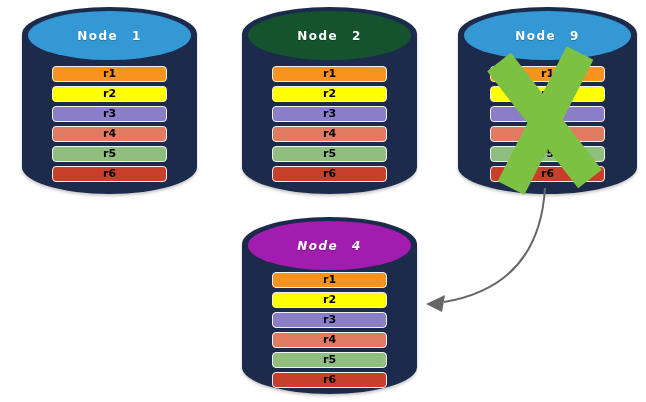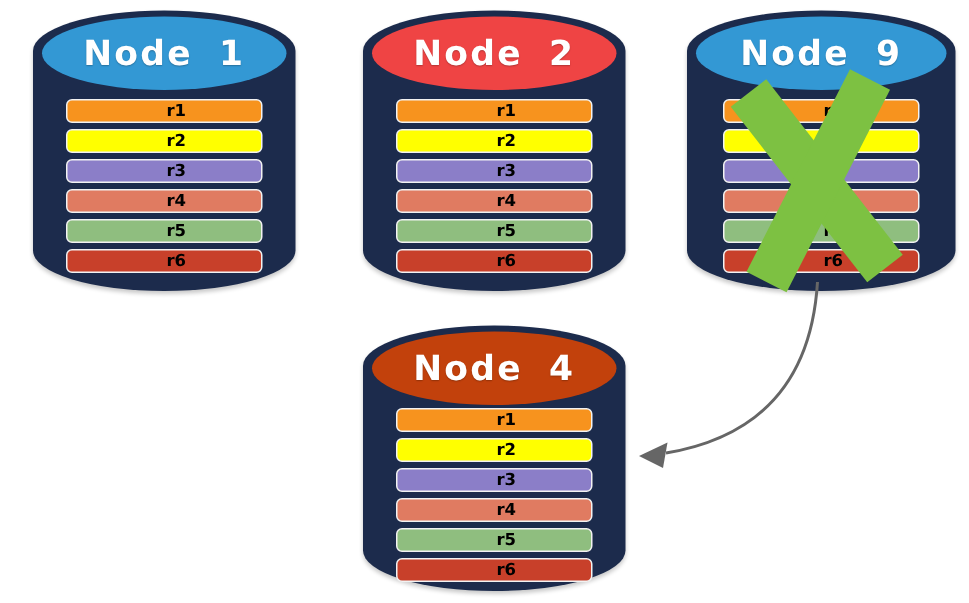--- a/index.html
+++ b/index.html
@@ -33,21 +33,21 @@
     height: 49px;
     background: #3398D4;
     border-radius: 50%;
     display: flex;
     align-items: center;
     justify-content: center;
   }
   .node-title {
     color: #ffffff;
     font-weight: bold;
-    font-size: 23px;
+    font-size: 12px;
     letter-spacing: 1.5px;
     word-spacing: 8px;
     text-shadow: 0 1px 1px rgba(0,0,0,0.25);
   }
   .rows {
     position: absolute;
     top: 59px;
     left: 0;
     right: 0;
     display: flex;
@@ -61,21 +61,20 @@
     height: 14px;
     border-radius: 4px;
     border: 1px solid #f2f2f2;
     display: flex;
     align-items: center;
     justify-content: center;
     font-weight: bold;
     font-size: 11px;
     color: #000000;
     line-height: 14px;
-    padding-left: 16px;
   }
   .overlay {
     position: absolute;
     inset: 0;
     pointer-events: none;
   }
 </style>
 </head>
 <body>
 
@@ -91,21 +90,21 @@
       <div class="row" style="background-color: rgb(255, 255, 0);">r2</div>
       <div class="row" style="background-color: rgb(139, 126, 200);">r3</div>
       <div class="row" style="background-color: rgb(224, 123, 97);">r4</div>
       <div class="row" style="background-color: rgb(143, 190, 127);">r5</div>
       <div class="row" style="background-color: rgb(200, 64, 42);">r6</div>
     </div>
   </div>
 
   <div class="node node-2" style="left:242px; top:7px; width:175px; height:187px;">
     <div class="cyl" style="background-color: rgb(28, 43, 76);"></div>
-    <div class="cyl-top" style="background-color: #ef4444;">
+    <div class="cyl-top" style="background-color: #14532d;">
       <span class="node-title">Node 2</span>
     </div>
     <div class="rows">
       <div class="row" style="background-color: rgb(247, 147, 30);">r1</div>
       <div class="row" style="background-color: rgb(255, 255, 0);">r2</div>
       <div class="row" style="background-color: rgb(139, 126, 200);">r3</div>
       <div class="row" style="background-color: rgb(224, 123, 97);">r4</div>
       <div class="row" style="background-color: rgb(143, 190, 127);">r5</div>
       <div class="row" style="background-color: rgb(200, 64, 42);">r6</div>
     </div>
@@ -121,21 +120,21 @@
       <div class="row" style="background-color: rgb(255, 255, 0);">r2</div>
       <div class="row" style="background-color: rgb(139, 126, 200);">r3</div>
       <div class="row" style="background-color: rgb(224, 123, 97);">r4</div>
       <div class="row" style="background-color: rgb(143, 190, 127);">r5</div>
       <div class="row" style="background-color: rgb(200, 64, 42);">r6</div>
     </div>
   </div>
 
   <div class="node node-4" style="left:242px; top:217px; width:175px; height:177px;">
     <div class="cyl" style="background-color: rgb(28, 43, 76);"></div>
-    <div class="cyl-top" style="background-color: #c2410c;">
+    <div class="cyl-top" style="background-color: #a21caf; font-style: italic;">
       <span class="node-title">Node 4</span>
     </div>
     <div class="rows">
       <div class="row" style="background-color: rgb(247, 147, 30);">r1</div>
       <div class="row" style="background-color: rgb(255, 255, 0);">r2</div>
       <div class="row" style="background-color: rgb(139, 126, 200);">r3</div>
       <div class="row" style="background-color: rgb(224, 123, 97);">r4</div>
       <div class="row" style="background-color: rgb(143, 190, 127);">r5</div>
       <div class="row" style="background-color: rgb(200, 64, 42);">r6</div>
     </div>

